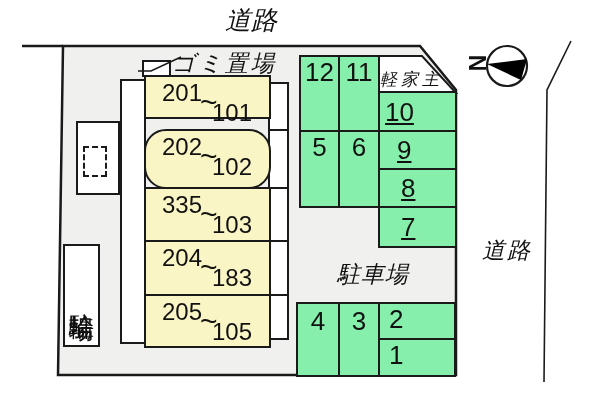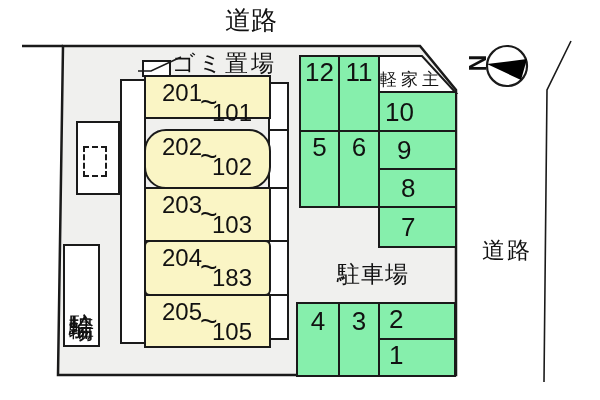--- a/index.html
+++ b/index.html
@@ -22,23 +22,23 @@
   }
   .room span{position:absolute;line-height:1;}
   .rn1{left:16px;top:4px;font-size:24px;}
   .rtilde{left:54px;top:10px;font-size:30px;}
   .rn2{left:66px;top:24px;font-size:24px;}
   .cell{
     position:absolute;box-sizing:border-box;background:#86efac;border:2px solid var(--line);
     font-size:26px;z-index:2;line-height:1;
   }
   .tc{display:flex;justify-content:center;align-items:flex-start;padding-top:2px;}
-  .ml{display:flex;align-items:center;}
+  .ml{display:flex;align-items:center;text-decoration:underline;}
   .tl{padding-left:9px;padding-top:2px;}
-  .label{position:absolute;z-index:4;line-height:1.1;white-space:nowrap;}
+  .label{position:absolute;z-index:4;line-height:1.1;white-space:nowrap;font-style:italic;}
   .balcony{position:absolute;box-sizing:border-box;background:#fff;border:2px solid var(--line);z-index:1;}
   #bicycle-box{
     position:absolute;left:63px;top:244px;width:33px;height:99px;background:#fff;
     border:2px solid var(--line);z-index:2;display:flex;align-items:center;justify-content:center;
   }
   #bicycle-box .vtext{
     writing-mode:vertical-rl;text-orientation:upright;font-size:25px;letter-spacing:2px;line-height:1;
   }
   #dashed-box{
     position:absolute;left:83px;top:146px;width:20px;height:27px;
@@ -75,25 +75,25 @@
     <span class="rn1">201</span>
     <span class="rtilde">~</span>
     <span class="rn2">101</span>
   </div>
   <div class="room" style="left:144px;top:129px;width:127px;height:60px;border-radius:22px;">
     <span class="rn1">202</span>
     <span class="rtilde">~</span>
     <span class="rn2">102</span>
   </div>
   <div class="room" style="left:144px;top:187px;width:127px;height:55px;">
-    <span class="rn1">203</span>
+    <span class="rn1">335</span>
     <span class="rtilde">~</span>
     <span class="rn2">103</span>
   </div>
-  <div class="room" style="left:144px;top:240px;width:127px;height:56px;border-radius:6px;">
+  <div class="room" style="left:144px;top:240px;width:127px;height:56px;">
     <span class="rn1">204</span>
     <span class="rtilde">~</span>
     <span class="rn2">183</span>
   </div>
   <div class="room" style="left:144px;top:294px;width:127px;height:54px;">
     <span class="rn1">205</span>
     <span class="rtilde">~</span>
     <span class="rn2">105</span>
   </div>
 

